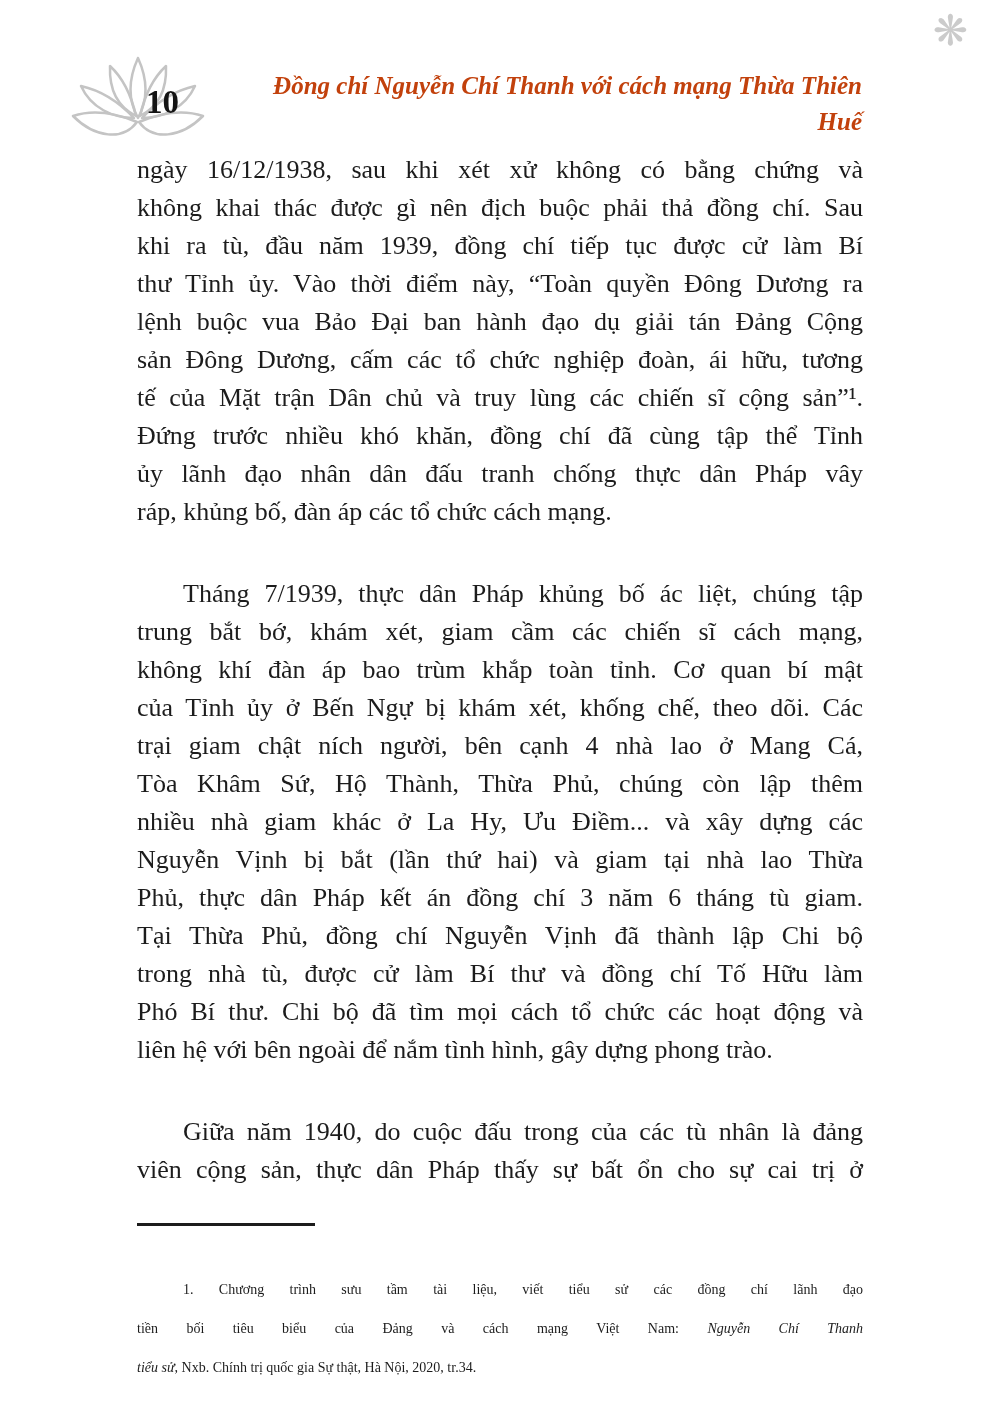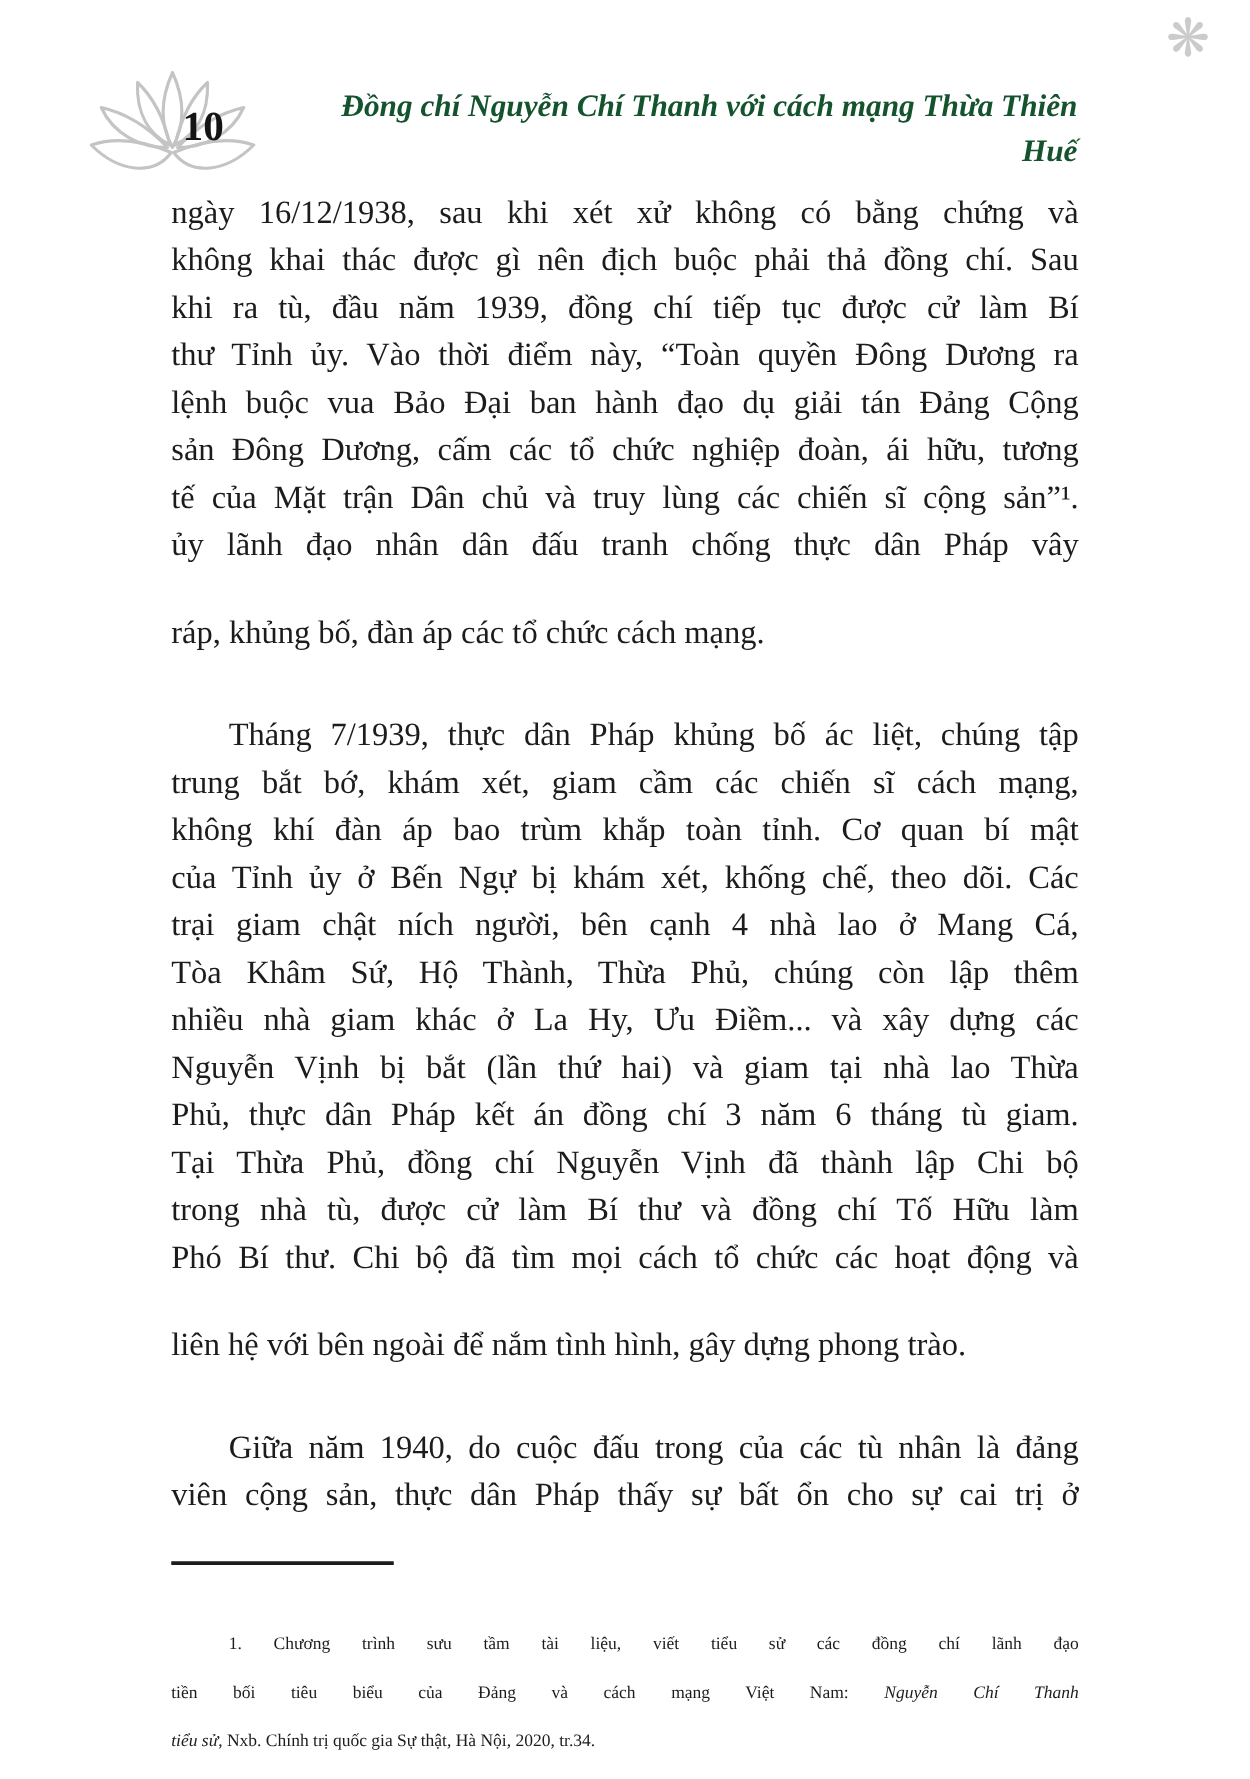--- a/index.html
+++ b/index.html
@@ -24,30 +24,30 @@
   .page-number {
     position:absolute; left:114px; top:84px;
     font-size:33px; font-weight:bold; color:#141414;margin-left:32px;
   }
   
   .header {
     position:absolute; left:230px; right:138px; top:68px;
     text-align:right;
     font-weight:bold; font-style:italic;
     font-size:25px; line-height:36px;
-    color:#14532d;
+    color:#c2410c;
   }
   
   .content { position:absolute; left:137px; top:151px; width:726px; }
   .line {
     font-size:26px; line-height:38px; height:38px;
     text-align:justify; text-align-last:justify;
     white-space:normal;
   }
-  .line.last { text-align-last:left;margin-top:32px; }
+  .line.last { text-align-last:left; }
   .ind { text-indent:46px;margin-top:44px; }
   
   .footnote-rule {
     width:178px; height:0;
     border-top:3px solid #1c1c1c;
     margin-top:34px; margin-bottom:6px;
   }
   .fline {
     font-size:14px; line-height:39px; height:39px;
     text-align:justify; text-align-last:justify;
@@ -85,20 +85,21 @@
   <div class="content">
 
     <div>
       <div class="line">ngày 16/12/1938, sau khi xét xử không có bằng chứng và</div>
       <div class="line">không khai thác được gì nên địch buộc phải thả đồng chí. Sau</div>
       <div class="line">khi ra tù, đầu năm 1939, đồng chí tiếp tục được cử làm Bí</div>
       <div class="line">thư Tỉnh ủy. Vào thời điểm này, “Toàn quyền Đông Dương ra</div>
       <div class="line">lệnh buộc vua Bảo Đại ban hành đạo dụ giải tán Đảng Cộng</div>
       <div class="line">sản Đông Dương, cấm các tổ chức nghiệp đoàn, ái hữu, tương</div>
       <div class="line">tế của Mặt trận Dân chủ và truy lùng các chiến sĩ cộng sản”¹.</div>
+      <div class="line">Đứng trước nhiều khó khăn, đồng chí đã cùng tập thể Tỉnh</div>
       <div class="line">ủy lãnh đạo nhân dân đấu tranh chống thực dân Pháp vây</div>
       <div class="line last">ráp, khủng bố, đàn áp các tổ chức cách mạng.</div>
     </div>
 
     <div>
       <div class="line ind">Tháng 7/1939, thực dân Pháp khủng bố ác liệt, chúng tập</div>
       <div class="line">trung bắt bớ, khám xét, giam cầm các chiến sĩ cách mạng,</div>
       <div class="line">không khí đàn áp bao trùm khắp toàn tỉnh. Cơ quan bí mật</div>
       <div class="line">của Tỉnh ủy ở Bến Ngự bị khám xét, khống chế, theo dõi. Các</div>
       <div class="line">trại giam chật ních người, bên cạnh 4 nhà lao ở Mang Cá,</div>

